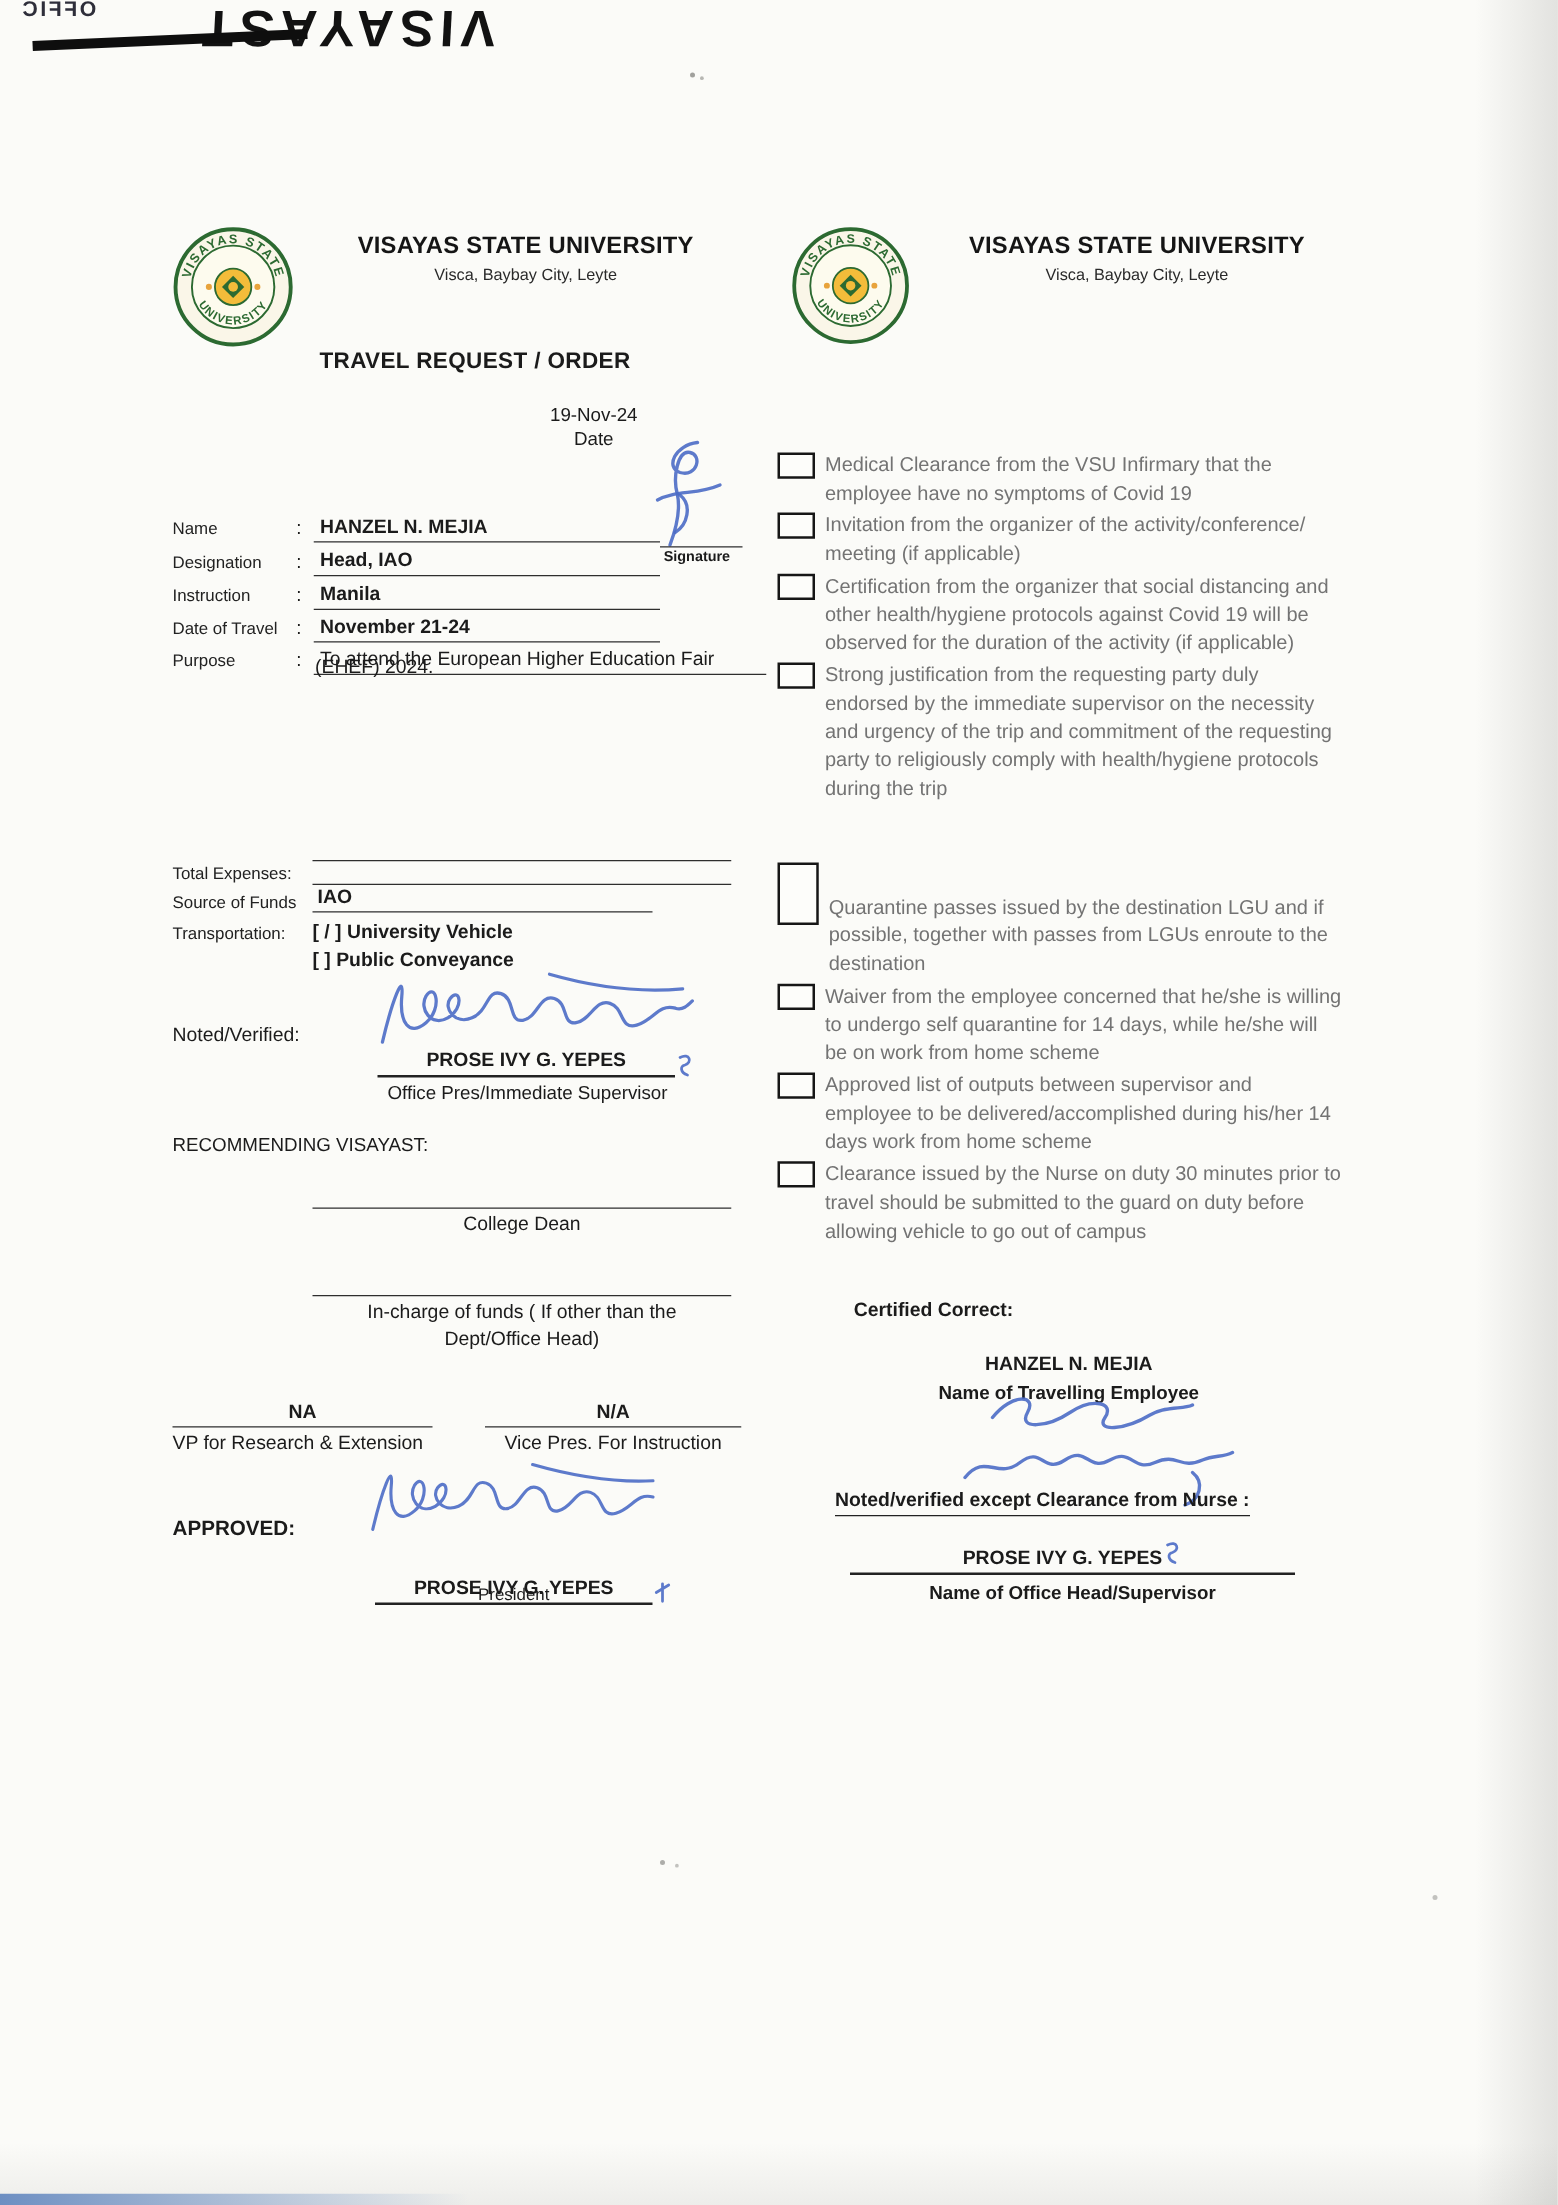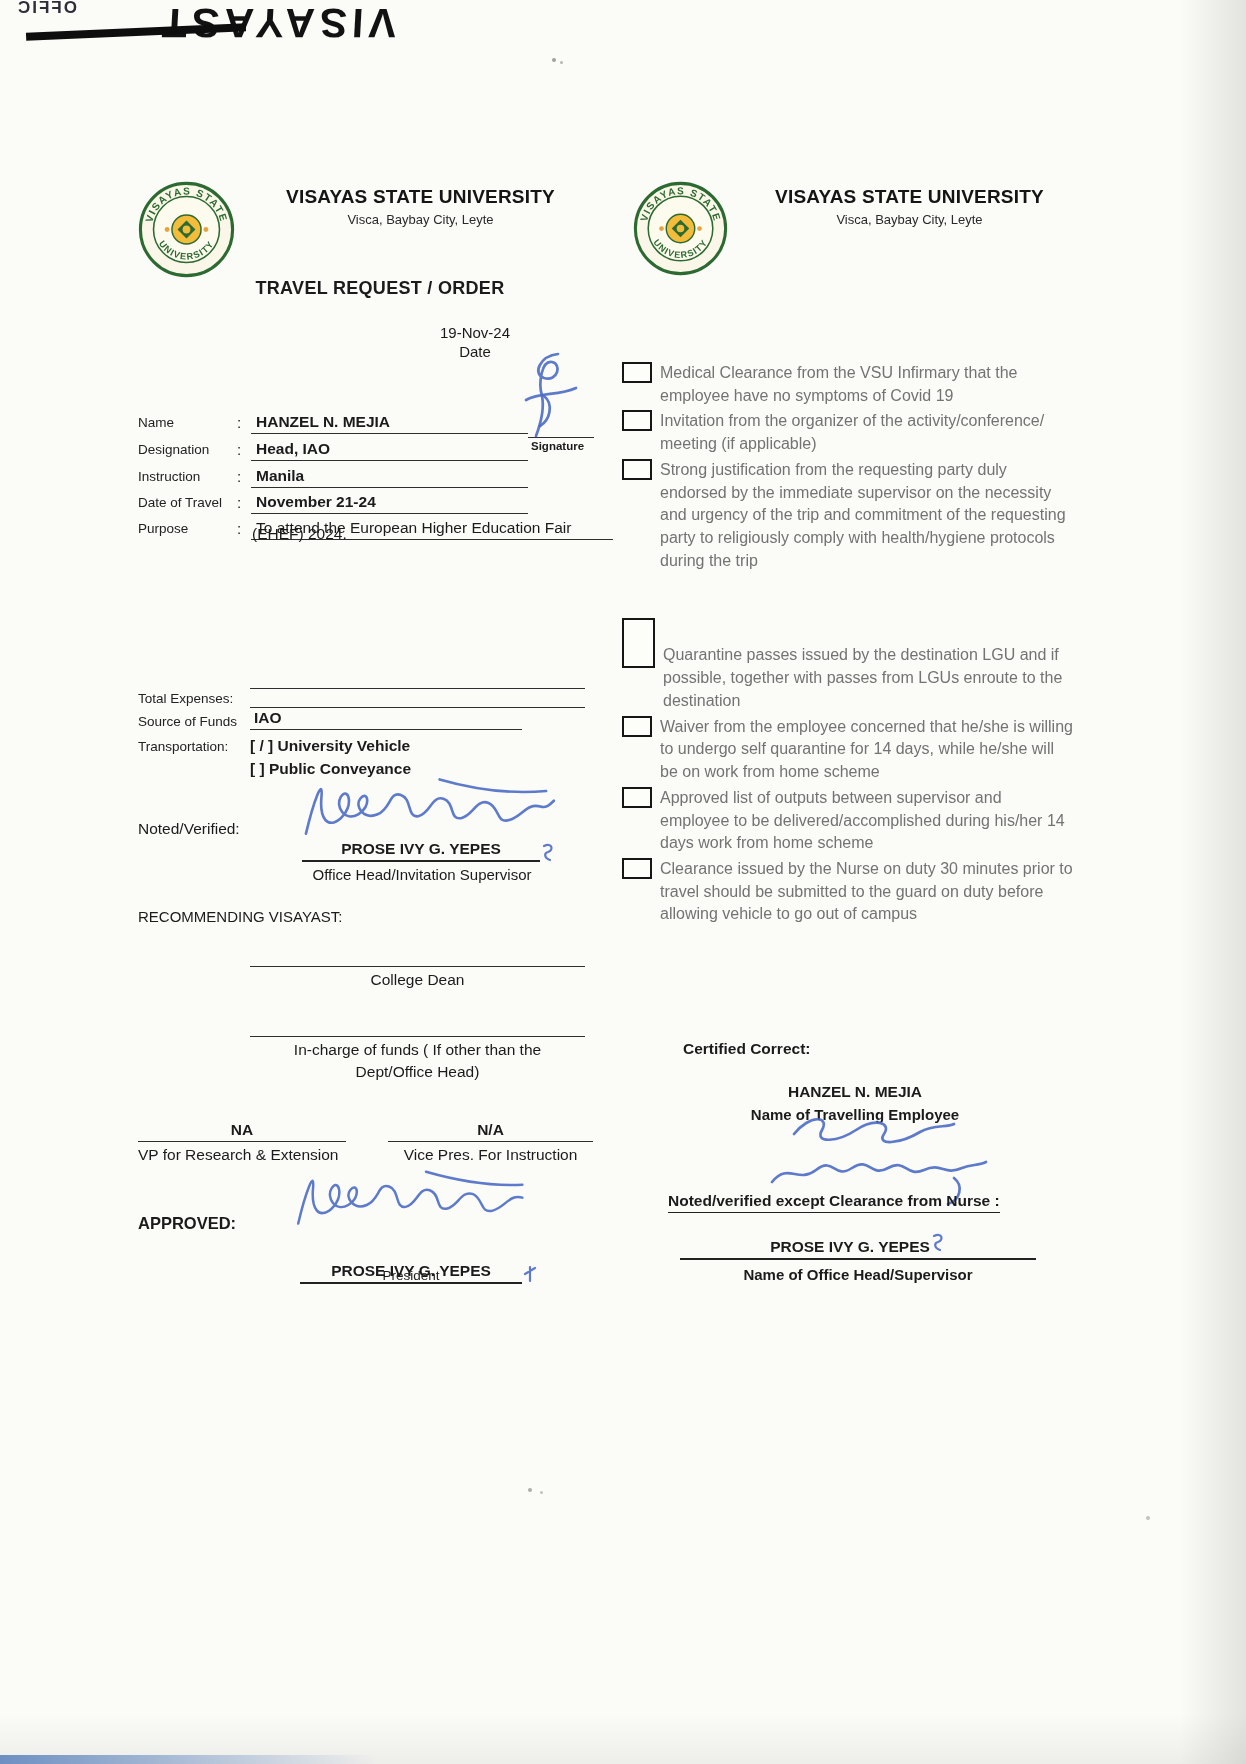--- a/index.html
+++ b/index.html
@@ -141,21 +141,21 @@
     <path d="M10,74 C18,40 28,14 26,36 C24,58 32,70 46,58 C60,46 54,24 46,36 C40,46 50,62 64,54 C78,46 74,28 66,38 C60,46 70,60 84,54 C98,48 96,30 108,34 C120,38 114,58 126,56 C138,54 140,34 152,38 C164,42 158,60 170,58 C182,56 186,38 198,42 C210,46 206,64 220,60 C234,56 238,42 252,46 C258,48 262,44 266,40"></path>
     <path d="M148,18 C176,26 214,34 258,30"></path>
   </svg>
   <div class="abs body-txt" style="left:138px;top:820px">Noted/Verified:</div>
   <div class="abs name-line" style="left:302px;top:840px;width:238px">
     <span>PROSE IVY G. YEPES</span>
     <svg class="flourish" style="position:absolute;right:-16px;top:2px" width="16" height="20" viewBox="0 0 16 20">
         <path d="M4,4 C12,0 14,8 8,10 C4,11 4,16 10,18"></path>
       </svg>
   </div>
-  <div class="abs ctr" style="left:282px;top:866px;width:280px;font-size:15px">Office Head/Invitation Supervisor</div>
+  <div class="abs ctr" style="left:282px;top:866px;width:280px;font-size:15px">Office Pres/Immediate Supervisor</div>
 
   <div class="abs" style="left:138px;top:908px;font-size:15px">RECOMMENDING VISAYAST:</div>
 
   <div class="abs hline" style="left:250px;top:966px;width:335px"></div>
   <div class="abs ctr body-txt" style="left:250px;top:971px;width:335px">College Dean</div>
 
   <div class="abs hline" style="left:250px;top:1036px;width:335px"></div>
   <div class="abs ctr body-txt" style="left:250px;top:1041px;width:335px">In-charge of  funds ( If other than the</div>
   <div class="abs ctr body-txt" style="left:250px;top:1063px;width:335px">Dept/Office Head)</div>
 
@@ -209,20 +209,24 @@
     <div class="chk-item">
       <div class="cb"></div>
       <div class="chk-text">Medical Clearance from the VSU Infirmary that the employee have no symptoms of Covid 19</div>
     </div>
     <div class="chk-item">
       <div class="cb"></div>
       <div class="chk-text">Invitation from the organizer of the activity/conference/ meeting (if applicable)</div>
     </div>
     <div class="chk-item">
       <div class="cb"></div>
+      <div class="chk-text">Certification from the organizer that social distancing and other health/hygiene protocols against Covid 19 will be observed for the duration of the activity (if applicable)</div>
+    </div>
+    <div class="chk-item">
+      <div class="cb"></div>
       <div class="chk-text">Strong justification from the requesting party duly endorsed by the immediate supervisor on the necessity and urgency of the trip and commitment of the requesting party to religiously comply with health/hygiene protocols during the trip</div>
     </div>
     <div class="chk-item gap">
       <div class="cb big"></div>
       <div class="chk-text" style="padding-top:26px">Quarantine passes issued by the destination LGU and if possible, together with passes from LGUs enroute to the destination</div>
     </div>
     <div class="chk-item">
       <div class="cb"></div>
       <div class="chk-text">Waiver from the employee concerned that he/she is willing to undergo self quarantine for 14 days, while he/she will be on work from home scheme</div>
     </div>

